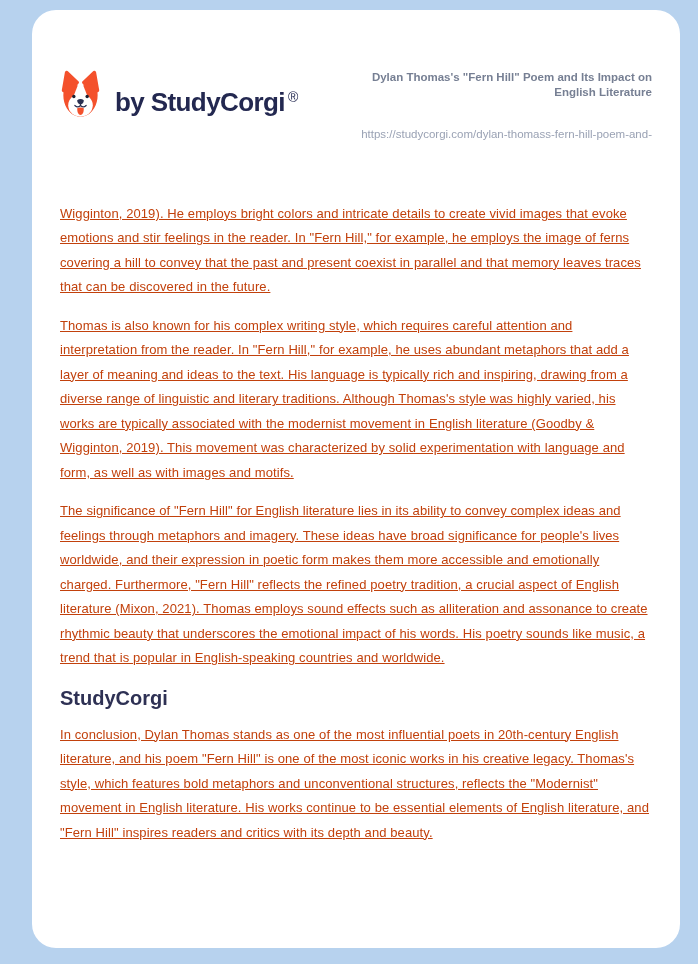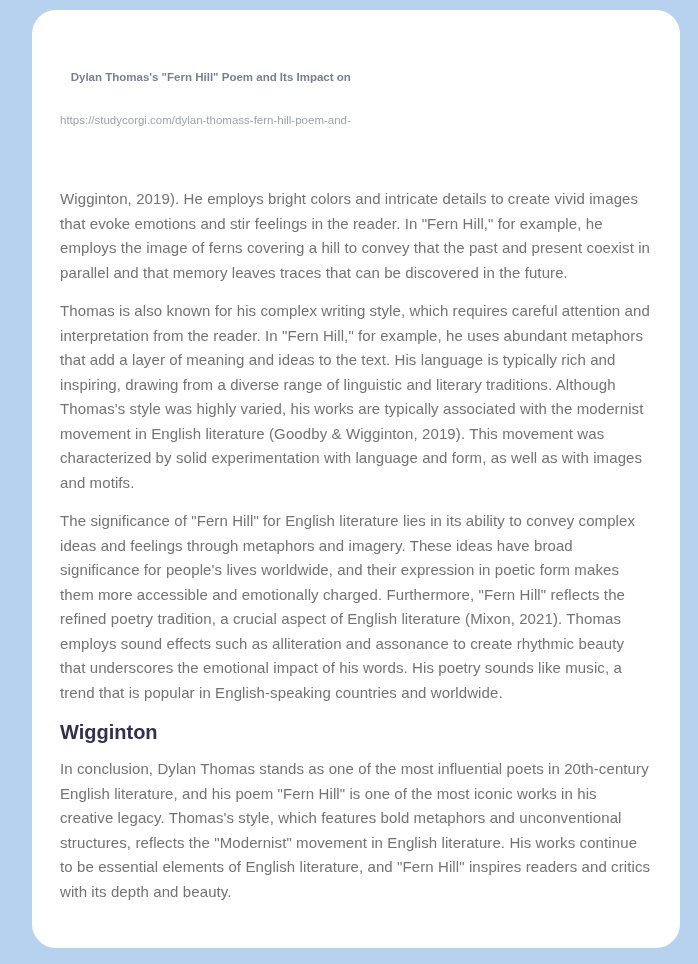--- a/index.html
+++ b/index.html
@@ -63,54 +63,80 @@
     font-size: 11.5px;
     font-weight: 400;
     color: #9aa2b4;
     line-height: 14.5px;
     cursor: pointer;
     margin-top: 28px;
   }
   
   .content { margin-top: 60px; }
   .content p {
-    font-size: 15px;
+    font-size: 13px;
     line-height: 24.5px;
     letter-spacing: 0.1px;
-    color: #737373;
+    color: #c2410c;
     margin: 0 0 14px 0;
+    text-decoration: underline;
   }
   .content h2 {
     font-size: 20px;
     font-weight: 700;
     color: #2e3154;
     margin: 2px 0 12px 0;
     line-height: 26px;
   }
 </style>
 </head>
 <body>
 
 <div class="page-card">
 
   <div class="header">
 
+    <div class="logo">
+      <svg class="logo-icon" viewBox="0 0 80 104" aria-hidden="true">
+
+        <path d="M13 8 L34 28 L7 43 Z" fill="#f4512c" stroke="#f4512c" stroke-width="7" stroke-linejoin="round"></path>
+        <path d="M67 8 L46 28 L73 43 Z" fill="#f4512c" stroke="#f4512c" stroke-width="7" stroke-linejoin="round"></path>
+
+        <path d="M8 38 C4 58 8 76 22 88 C31 96 49 96 58 88 C72 76 76 58 72 38 C62 28 50 30 40 36 C30 30 18 28 8 38 Z" fill="#f4512c"></path>
+
+        <path d="M40 20 L25 58 L55 58 Z" fill="#ffffff"></path>
+        <ellipse cx="40" cy="72" rx="24" ry="22" fill="#ffffff"></ellipse>
+
+        <circle cx="27" cy="55" r="3.3" fill="#1d2233"></circle>
+        <circle cx="53" cy="55" r="3.3" fill="#1d2233"></circle>
+
+        <path d="M33.5 62 Q40 57.5 46.5 62 Q46.5 68.5 40 70.5 Q33.5 68.5 33.5 62 Z" fill="#2b3152"></path>
+
+        <path d="M40 68 L40 73 M29 72.5 Q34.5 78 40 72.5 M40 72.5 Q45.5 78 51 72.5" stroke="#2b3152" stroke-width="2.4" fill="none" stroke-linecap="round"></path>
+
+        <path d="M33.5 78 Q33.5 91 40 91 Q46.5 91 46.5 78 Q40 74.5 33.5 78 Z" fill="#f4512c"></path>
+      </svg>
+      <div class="brand-line">
+        <span class="brand-text">by StudyCorgi</span><span class="reg-mark">®</span>
+      </div>
+    </div>
 
     <div class="title-block">
       <div class="doc-title">
         <div class="doc-title-line">Dylan Thomas's "Fern Hill" Poem and Its Impact on</div>
+        <div class="doc-title-line">English Literature</div>
       </div>
       <div class="doc-url">
         <div class="doc-url-line">https://studycorgi.com/dylan-thomass-fern-hill-poem-and-</div>
       </div>
     </div>
 
   </div>
 
   <div class="content">
     <p>Wigginton, 2019). He employs bright colors and intricate details to create vivid images that evoke emotions and stir feelings in the reader. In "Fern Hill," for example, he employs the image of ferns covering a hill to convey that the past and present coexist in parallel and that memory leaves traces that can be discovered in the future.</p>
     <p>Thomas is also known for his complex writing style, which requires careful attention and interpretation from the reader. In "Fern Hill," for example, he uses abundant metaphors that add a layer of meaning and ideas to the text. His language is typically rich and inspiring, drawing from a diverse range of linguistic and literary traditions. Although Thomas's style was highly varied, his works are typically associated with the modernist movement in English literature (Goodby &amp; Wigginton, 2019). This movement was characterized by solid experimentation with language and form, as well as with images and motifs.</p>
     <p>The significance of "Fern Hill" for English literature lies in its ability to convey complex ideas and feelings through metaphors and imagery. These ideas have broad significance for people's lives worldwide, and their expression in poetic form makes them more accessible and emotionally charged. Furthermore, "Fern Hill" reflects the refined poetry tradition, a crucial aspect of English literature (Mixon, 2021). Thomas employs sound effects such as alliteration and assonance to create rhythmic beauty that underscores the emotional impact of his words. His poetry sounds like music, a trend that is popular in English-speaking countries and worldwide.</p>
-    <h2>Wigginton</h2>
+    <h2>StudyCorgi</h2>
     <p>In conclusion, Dylan Thomas stands as one of the most influential poets in 20th-century English literature, and his poem "Fern Hill" is one of the most iconic works in his creative legacy. Thomas's style, which features bold metaphors and unconventional structures, reflects the "Modernist" movement in English literature. His works continue to be essential elements of English literature, and "Fern Hill" inspires readers and critics with its depth and beauty.</p>
   </div>
 
 </div>
 
 </body></html>

